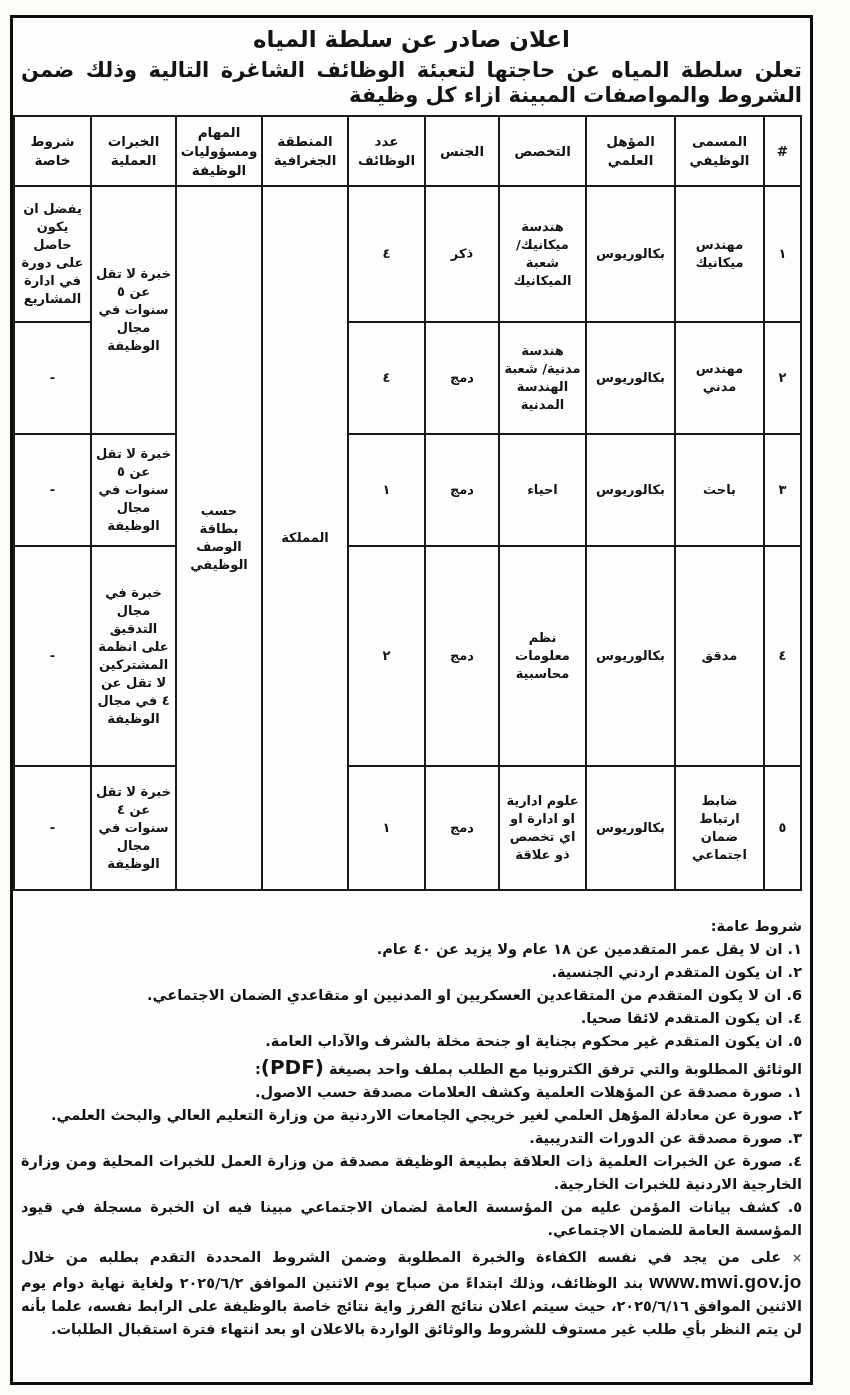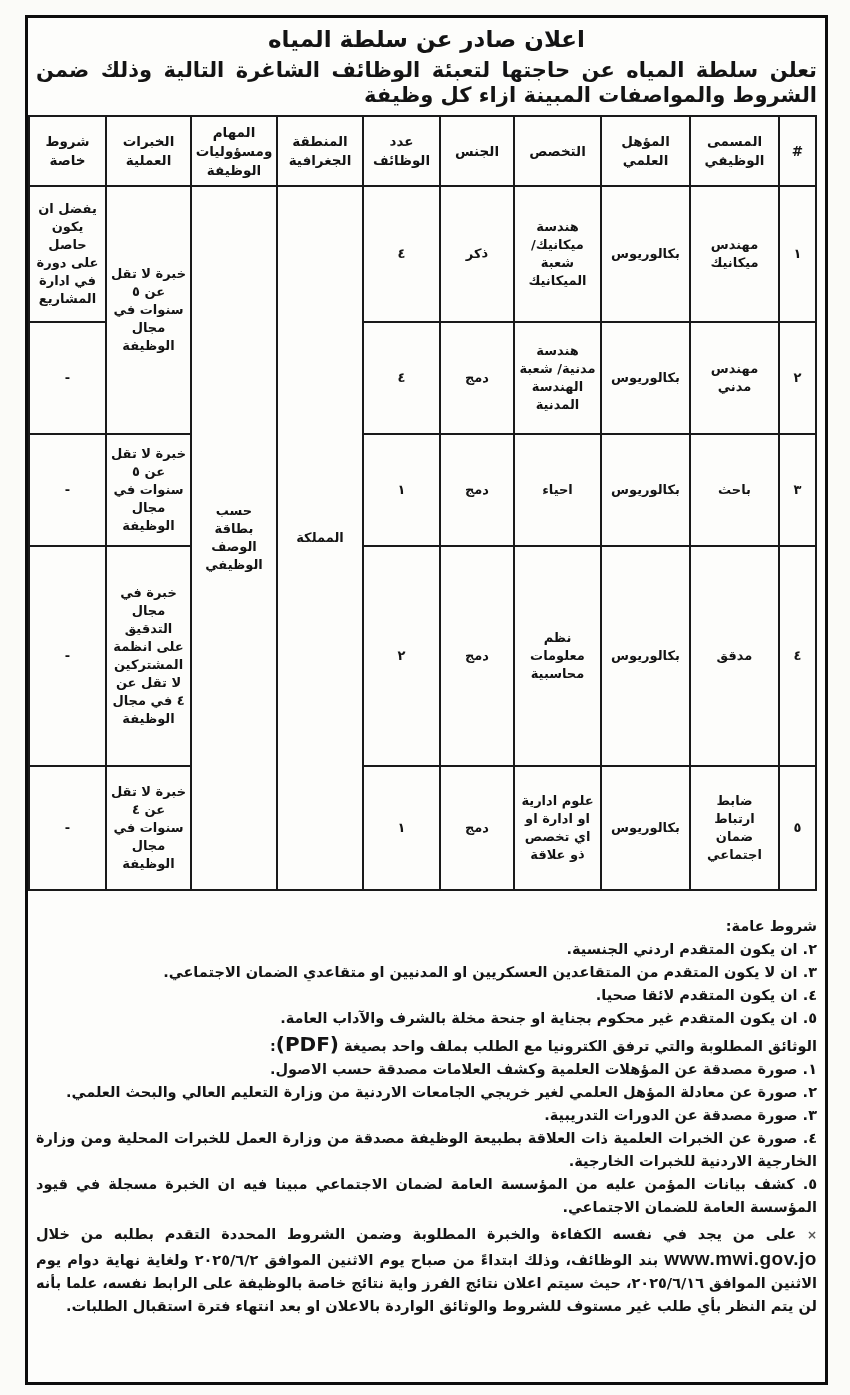--- a/index.html
+++ b/index.html
@@ -5,21 +5,21 @@
   html,body{margin:0;padding:0;}
   body{
     width:850px;height:1395px;
     background:#fbfbf8;
     font-family:"DejaVu Sans",sans-serif;
     color:#141414;
     font-weight:bold;
     -webkit-font-smoothing:antialiased;
   }
   .frame{
-    position:absolute;left:25px;top:15px;
+    position:absolute;left:10px;top:15px;
     width:803px;height:1370px;
     border:3px solid #0d0d0d;
     box-sizing:border-box;
     background:#fdfdfb;
     padding:4px 8px;
     overflow:hidden;
   }
   .doc-title{
     margin:4px 0 6px 0;
     text-align:center;
@@ -165,22 +165,23 @@
       <td>دمج</td>
       <td>١</td>
       <td>خبرة لا تقل عن ٤ سنوات في مجال الوظيفة</td>
       <td>-</td>
     </tr>
   </tbody>
     </table>
 
   <div class="sections">
     <p class="line sec-title">شروط عامة:</p>
+    <p class="line">١. ان لا يقل عمر المتقدمين عن ١٨ عام ولا يزيد عن ٤٠ عام.</p>
     <p class="line">٢. ان يكون المتقدم اردني الجنسية.</p>
-    <p class="line">٣. ان لا يكون المتقدم من المتقاعدين العسكريين او المدنيين او متقاعدي الضمان الاجتماعي.</p>
+    <p class="line">6. ان لا يكون المتقدم من المتقاعدين العسكريين او المدنيين او متقاعدي الضمان الاجتماعي.</p>
     <p class="line">٤. ان يكون المتقدم لائقا صحيا.</p>
     <p class="line">٥. ان يكون المتقدم غير محكوم بجناية او جنحة مخلة بالشرف والآداب العامة.</p>
 
     <p class="line sec-title"><span>الوثائق المطلوبة والتي ترفق الكترونيا مع الطلب بملف واحد بصيغة</span> <span class="latin">(PDF)</span><span>:</span></p>
     <p class="line">١. صورة مصدقة عن المؤهلات العلمية وكشف العلامات مصدقة حسب الاصول.</p>
     <p class="line">٢. صورة عن معادلة المؤهل العلمي لغير خريجي الجامعات الاردنية من وزارة التعليم العالي والبحث العلمي.</p>
     <p class="line">٣. صورة مصدقة عن الدورات التدريبية.</p>
     <p class="line">٤. صورة عن الخبرات العلمية ذات العلاقة بطبيعة الوظيفة مصدقة من وزارة العمل للخبرات المحلية ومن وزارة الخارجية الاردنية للخبرات الخارجية.</p>
     <p class="line">٥. كشف بيانات المؤمن عليه من المؤسسة العامة لضمان الاجتماعي مبينا فيه ان الخبرة مسجلة في قيود المؤسسة العامة للضمان الاجتماعي.</p>
 

